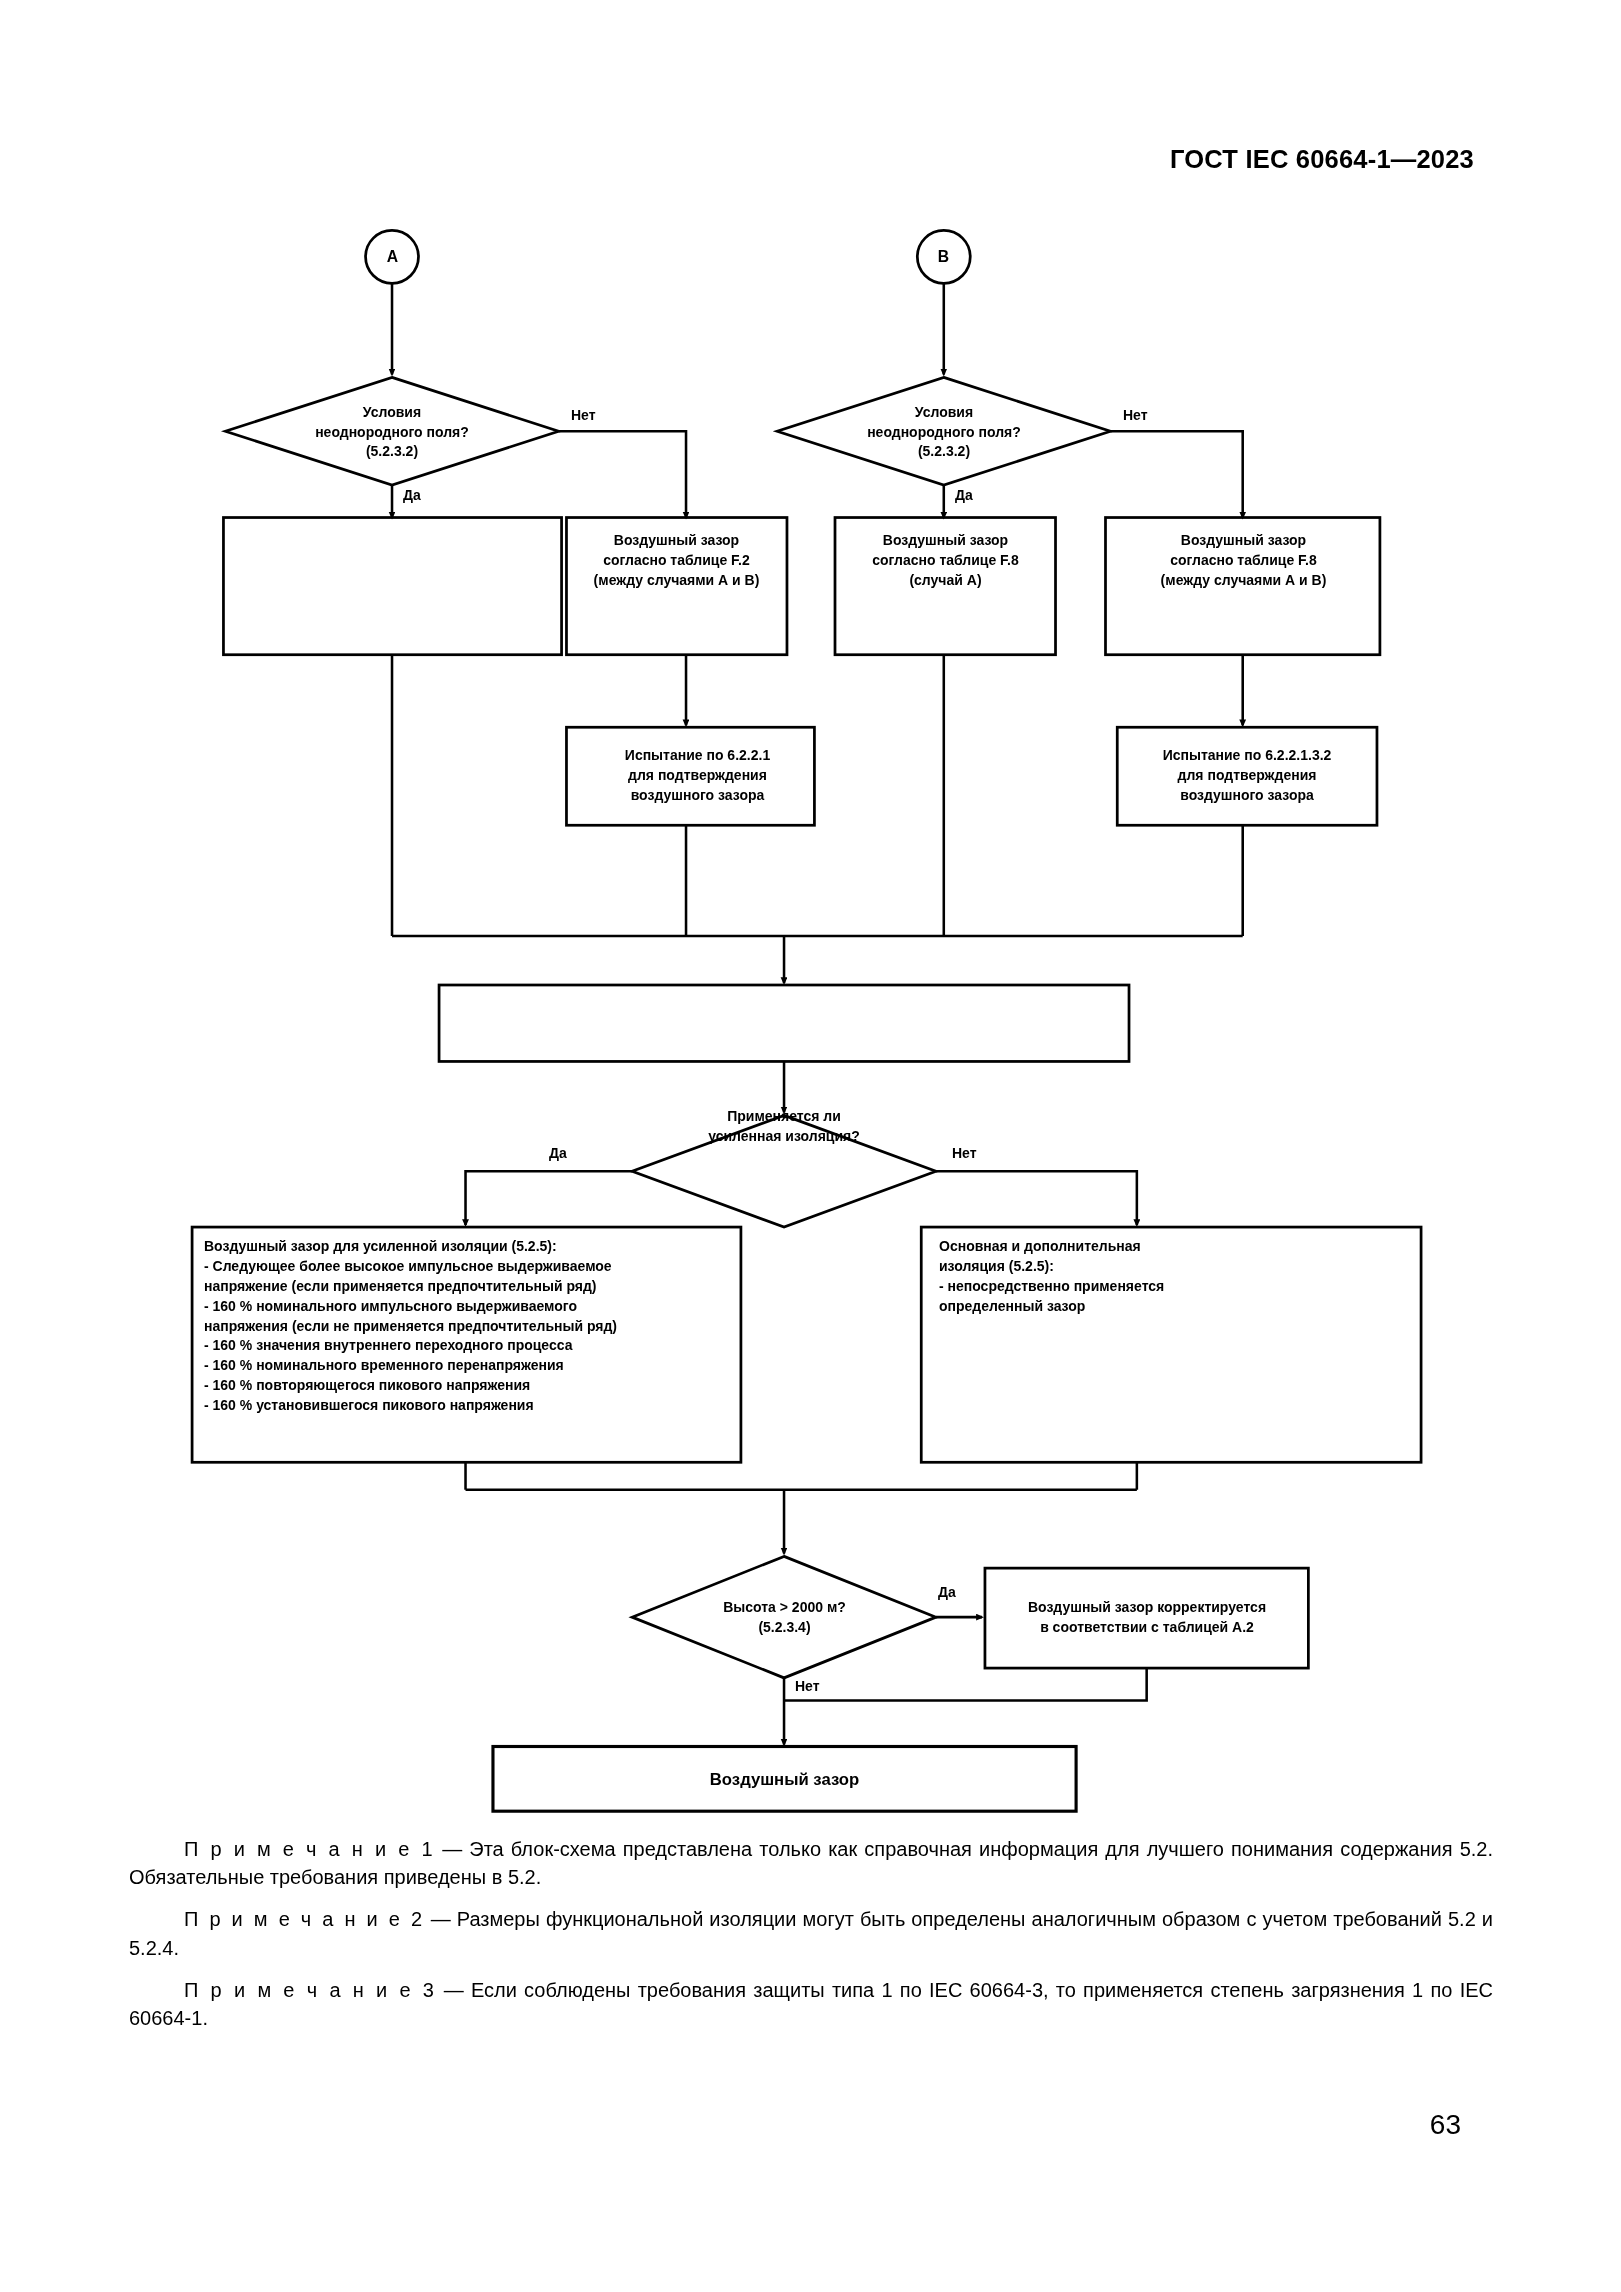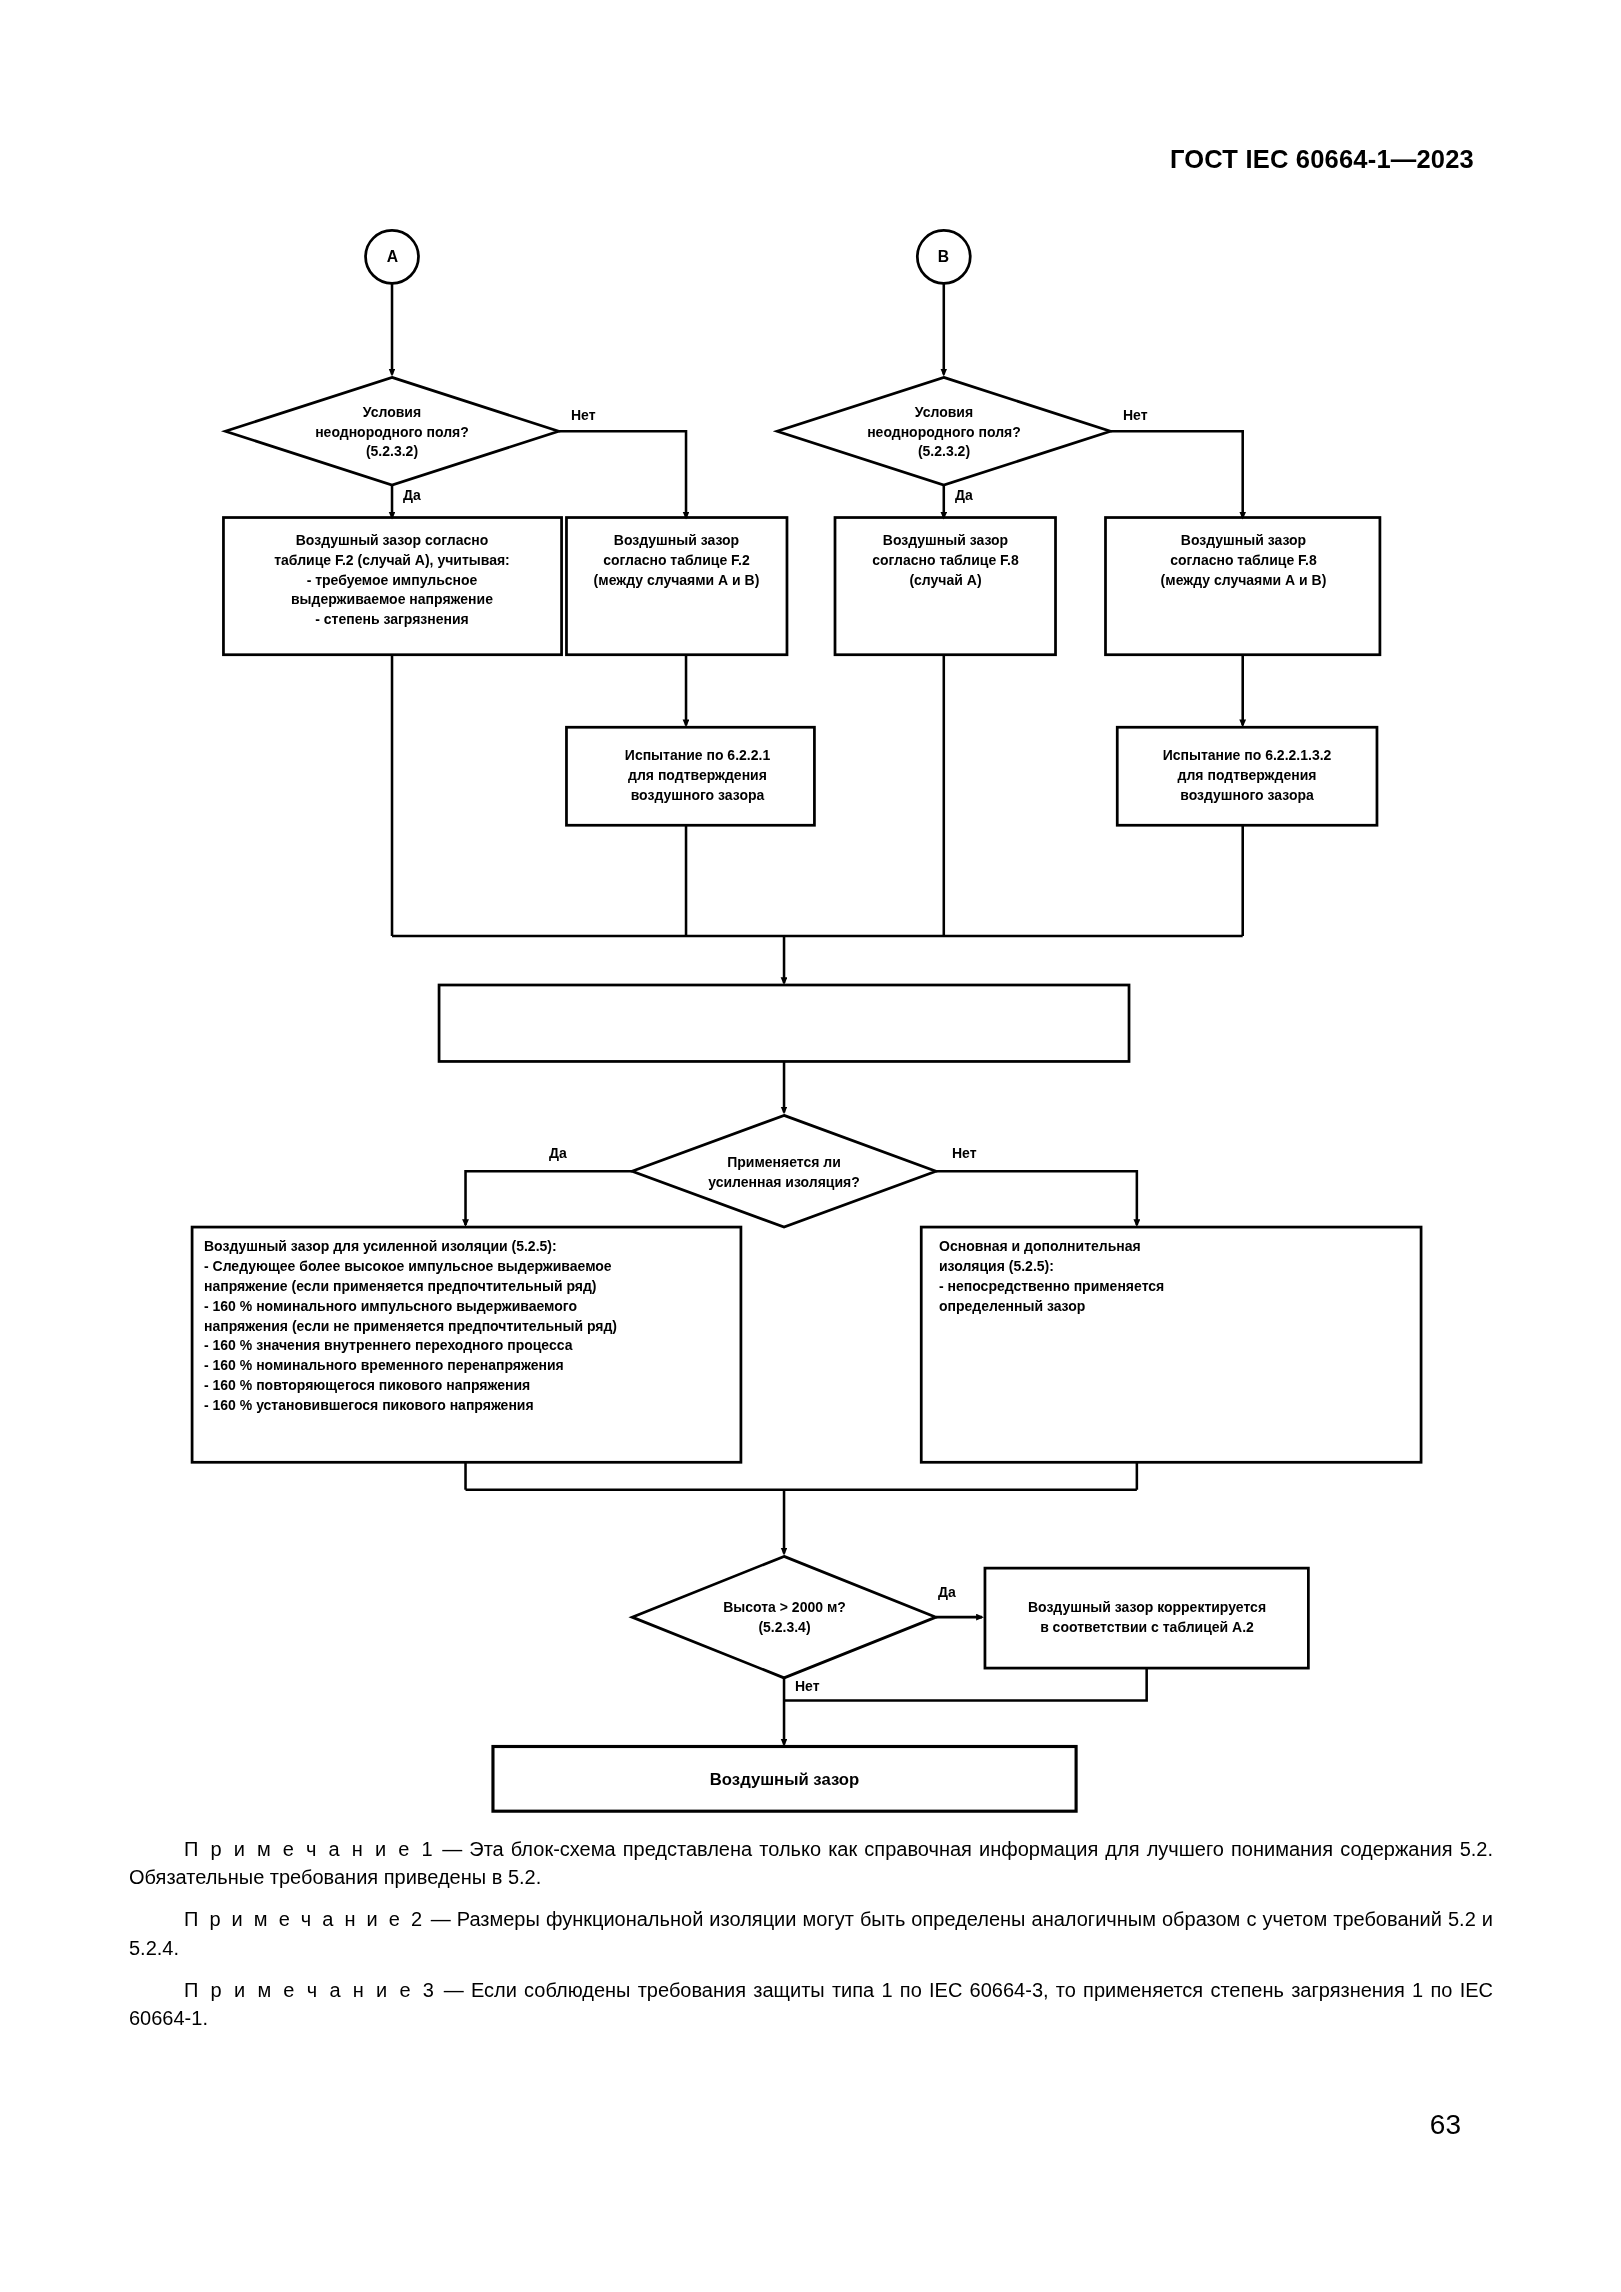--- a/index.html
+++ b/index.html
@@ -213,44 +213,39 @@
   <div class="conn-label" style="left:403px; top:487px;">Да</div>
 
   <div class="node-text" style="left:807px; top:396px; width:274px; height:73px;">
     <span>Условия</span>
     <span>неоднородного поля?</span>
     <span>(5.2.3.2)</span>
   </div>
   <div class="conn-label" style="left:1123px; top:407px;">Нет</div>
   <div class="conn-label" style="left:955px; top:487px;">Да</div>
 
-  <div class="node-text" style="left:227px; top:523px; width:330px; height:110px; justify-content:flex-start; padding-top:7.8px;">Воздушный зазор согласно
-таблице F.2 (случай А), учитывая:
-- требуемое импульсное
-выдерживаемое напряжение
-- степень загрязнения</div>
   <div class="node-text" style="left:570px; top:523px; width:213px; height:78px; justify-content:flex-start; padding-top:7.8px;">Воздушный зазор
 согласно таблице F.2
 (между случаями А и В)</div>
   <div class="node-text" style="left:839px; top:523px; width:213px; height:78px; justify-content:flex-start; padding-top:7.8px;">Воздушный зазор
 согласно таблице F.8
 (случай А)</div>
   <div class="node-text" style="left:1110px; top:523px; width:267px; height:78px; justify-content:flex-start; padding-top:7.8px;">Воздушный зазор
 согласно таблице F.8
 (между случаями А и В)</div>
 
   <div class="node-text" style="left:568px; top:731px; width:244px; height:90px;padding-left:15px;">Испытание по 6.2.2.1
 для подтверждения
 воздушного зазора</div>
   <div class="node-text" style="left:1119px; top:731px; width:256px; height:90px;">Испытание по 6.2.2.1.3.2
 для подтверждения
 воздушного зазора</div>
 
 
-  <div class="node-text" style="left:647px; top:1149px; width:274px; height:47px;">
+  <div class="node-text" style="left:647px; top:1103px; width:274px; height:47px;">
     <span>Применяется ли</span>
     <span>усиленная изоляция?</span>
   </div>
   <div class="conn-label" style="left:549px; top:1145px;">Да</div>
   <div class="conn-label" style="left:952px; top:1145px;">Нет</div>
 
   <div class="node-text left" style="left:204px; top:1237px; width:531px; height:216px; justify-content:flex-start;">Воздушный зазор для усиленной изоляции (5.2.5):
  - Следующее более высокое импульсное выдерживаемое
 напряжение (если применяется предпочтительный ряд)
 - 160 % номинального импульсного выдерживаемого

